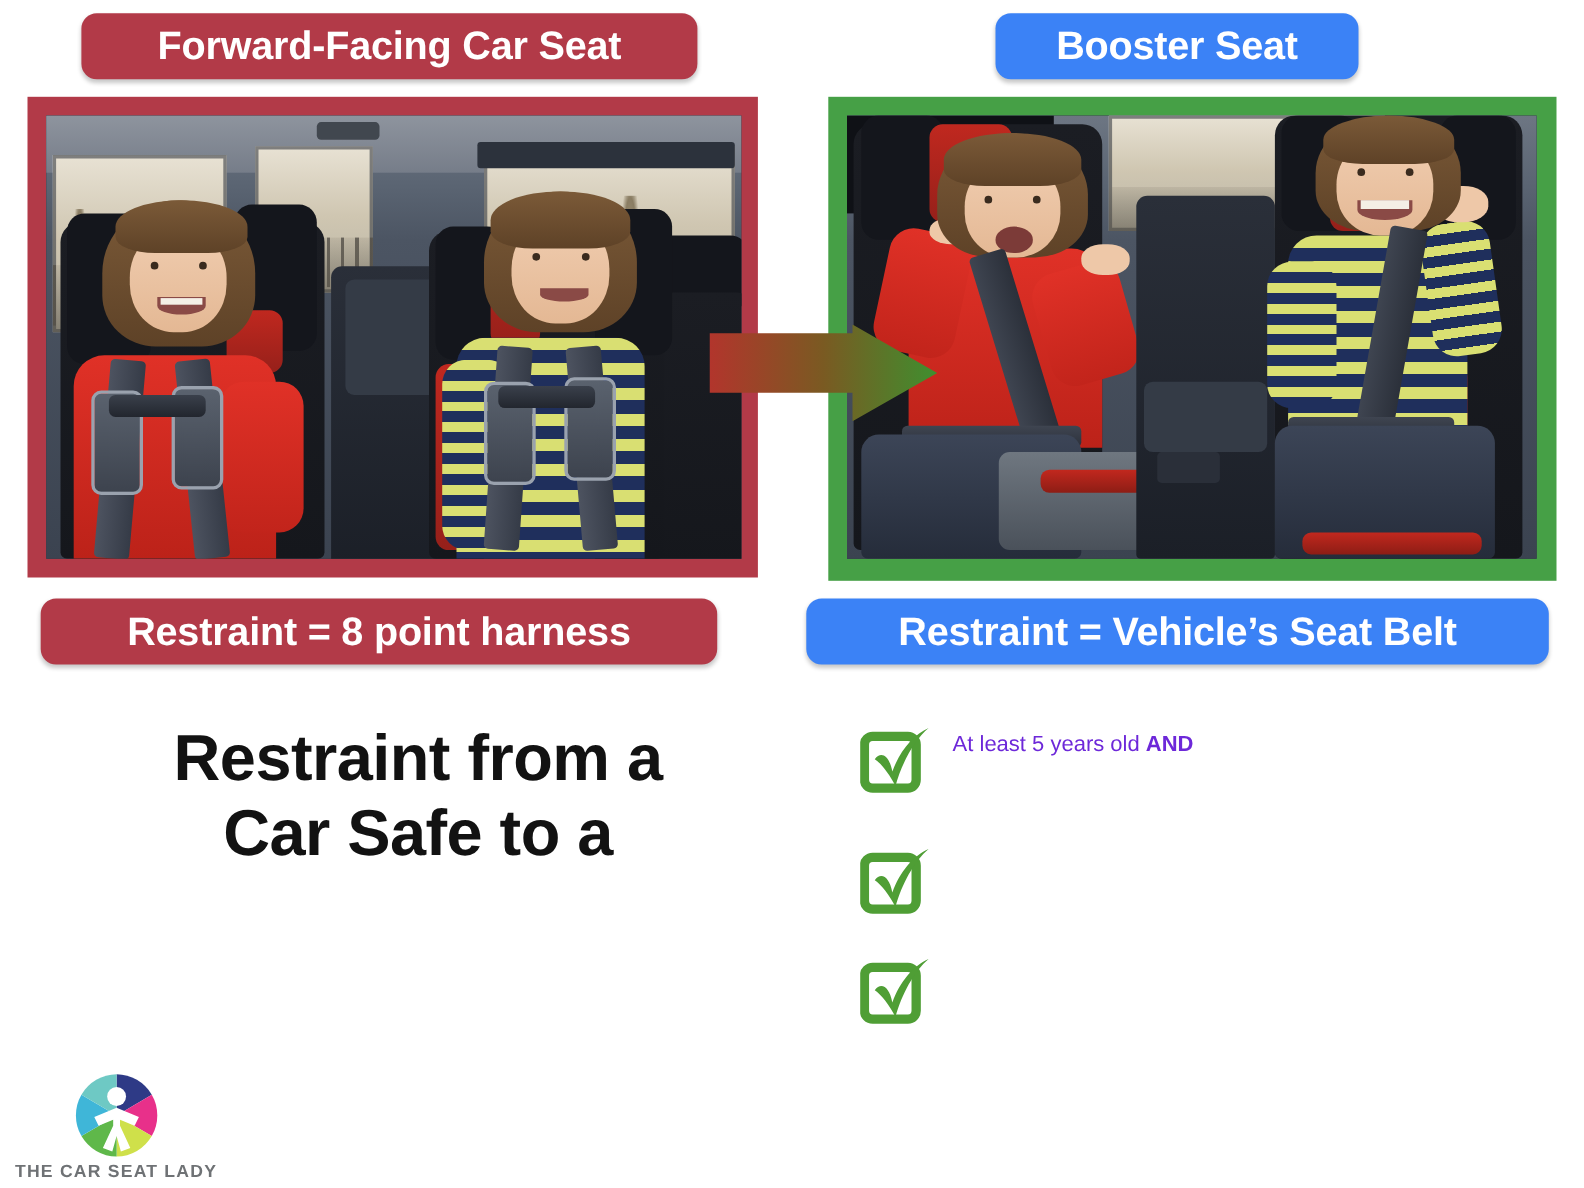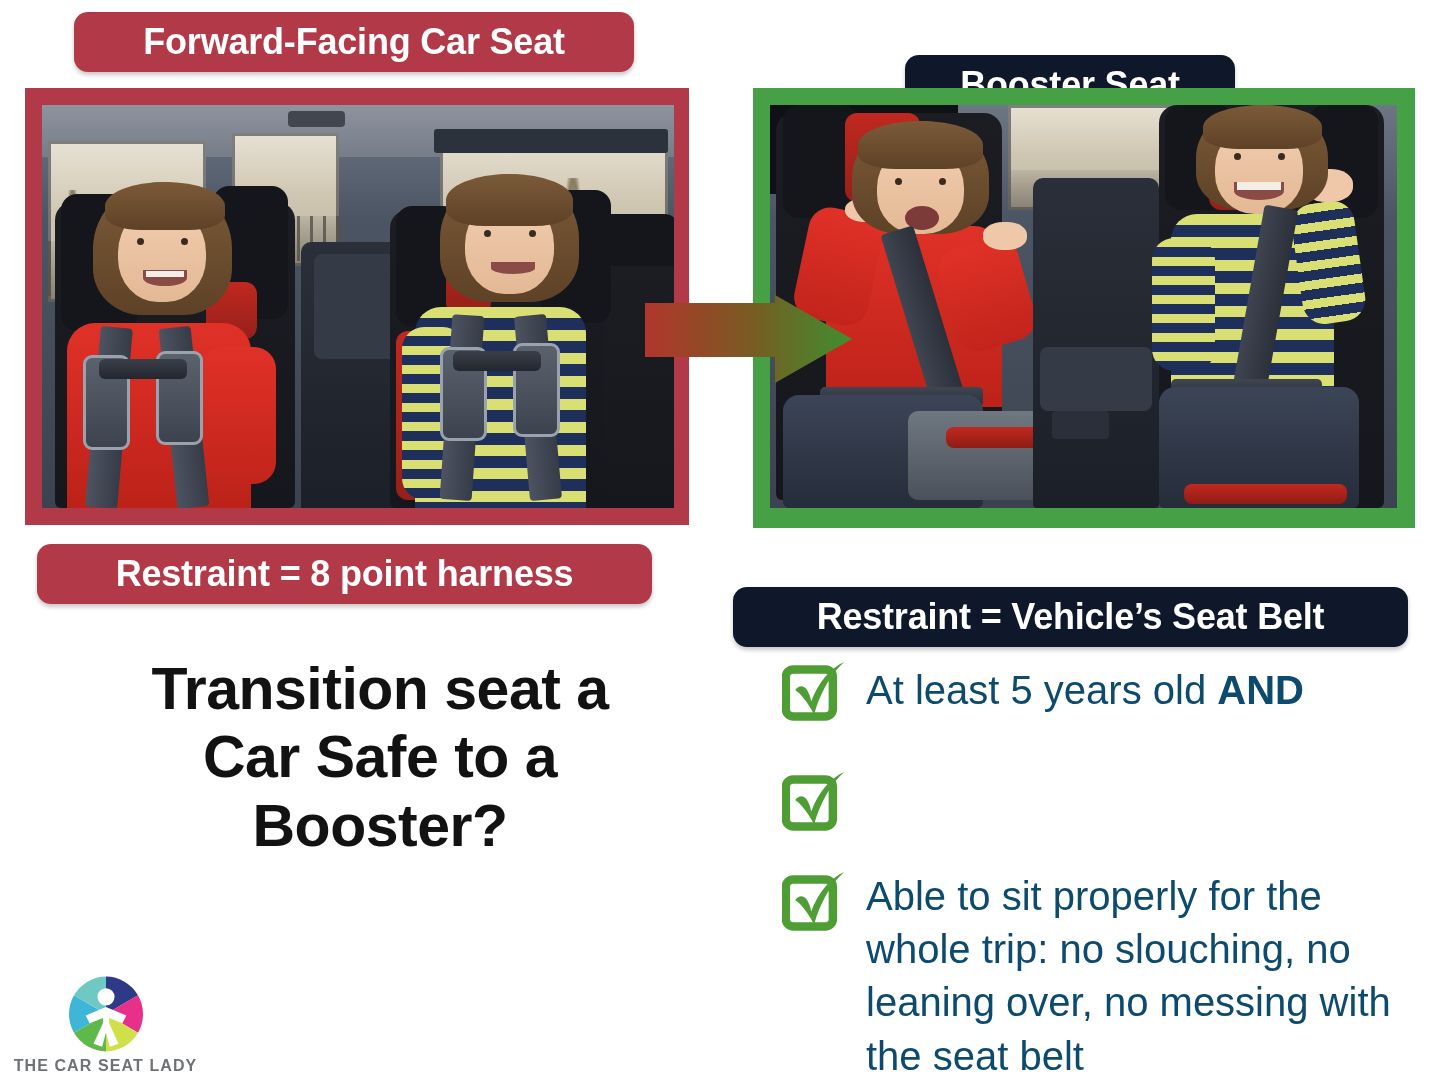--- a/index.html
+++ b/index.html
@@ -23,21 +23,21 @@
     justify-content: center;
     border-radius: 14px;
     color: #ffffff;
     font-weight: bold;
     text-align: center;
     box-shadow: 0 3px 4px rgba(0,0,0,0.22);
     letter-spacing: -0.2px;
     line-height: 1;
   }
   .badge-red   { background: #b23a48; }
-  .badge-green { background: #0f172a; margin-top: 43px; }
+  .badge-green { background: #3b82f6; }
 
   #badge-ff    { left: 74px;  top: 12px;  width: 560px; height: 60px; font-size: 36px; }
   #badge-bs    { left: 905px; top: 12px;  width: 330px; height: 60px; font-size: 36px; }
   #badge-harness { left: 37px;  top: 544px; width: 615px; height: 60px; font-size: 36px; }
   #badge-belt    { left: 733px; top: 544px; width: 675px; height: 60px; font-size: 36px; }
 
   
   .photo-frame {
     position: absolute;
     overflow: hidden;
@@ -248,22 +248,22 @@
     display: flex;
     align-items: flex-start;
     margin-bottom: 36px;
   }
   .check-icon {
     flex: 0 0 auto;
     width: 66px; height: 64px;
     margin-right: 18px;
   }
   .check-text {
-    font-size: 40px;
-    color: #0c4a6e;
+    font-size: 20px;
+    color: #6d28d9;
     line-height: 1.33;
     padding-top: 4px;
   }
   .check-text b { font-weight: bold; }
   #check-item-0 .check-text { padding-top: 4px; }
   #check-item-1 .check-icon { margin-top: 10px; }
   #check-item-1 .check-text { padding-top: 22px; }
   #check-item-2 .check-text { padding-top: 0px; }
 </style>
 </head>
@@ -419,23 +419,22 @@
 
 <div class="badge badge-red" id="badge-harness">
   <span>Restraint = 8 point harness</span>
 </div>
 
 <div class="badge badge-green" id="badge-belt">
   <span>Restraint = Vehicle’s Seat Belt</span>
 </div>
 
 <div id="headline">
-  <div>Transition seat a</div>
+  <div>Restraint from a</div>
   <div>Car Safe to a</div>
-  <div>Booster?</div>
 </div>
 
 <div id="logo-block">
   <svg id="logo-mark" width="78" height="78" viewBox="0 0 100 100">
     <g>
       <path d="M50 50 L50 2 A48 48 0 0 1 91 26 Z" fill="#2e3a86"></path>
       <path d="M50 50 L91 26 A48 48 0 0 1 91 74 Z" fill="#e8308a"></path>
       <path d="M50 50 L91 74 A48 48 0 0 1 50 98 Z" fill="#cfe04a"></path>
       <path d="M50 50 L50 98 A48 48 0 0 1 9 74 Z" fill="#5fb84a"></path>
       <path d="M50 50 L9 74 A48 48 0 0 1 9 26 Z" fill="#3fb6d8"></path>
@@ -464,18 +463,15 @@
       <rect x="4" y="10" width="50" height="50" rx="8" ry="8" fill="none" stroke="#4f9e35" stroke-width="9"></rect>
       <path d="M14 32 C20 24 28 28 31 44 C38 24 52 8 66 2 C52 14 40 36 34 58 C28 46 20 36 14 32 Z" fill="#4f9e35"></path>
     </svg>
   </div>
 
   <div class="check-item" id="check-item-2">
     <svg class="check-icon" viewBox="0 0 70 68">
       <rect x="4" y="10" width="50" height="50" rx="8" ry="8" fill="none" stroke="#4f9e35" stroke-width="9"></rect>
       <path d="M14 32 C20 24 28 28 31 44 C38 24 52 8 66 2 C52 14 40 36 34 58 C28 46 20 36 14 32 Z" fill="#4f9e35"></path>
     </svg>
-    <div class="check-text">
-      <span>Able to sit properly for the whole trip: no slouching, no leaning over, no messing with the seat belt</span>
-    </div>
   </div>
 
 </div>
 
 </body></html>

